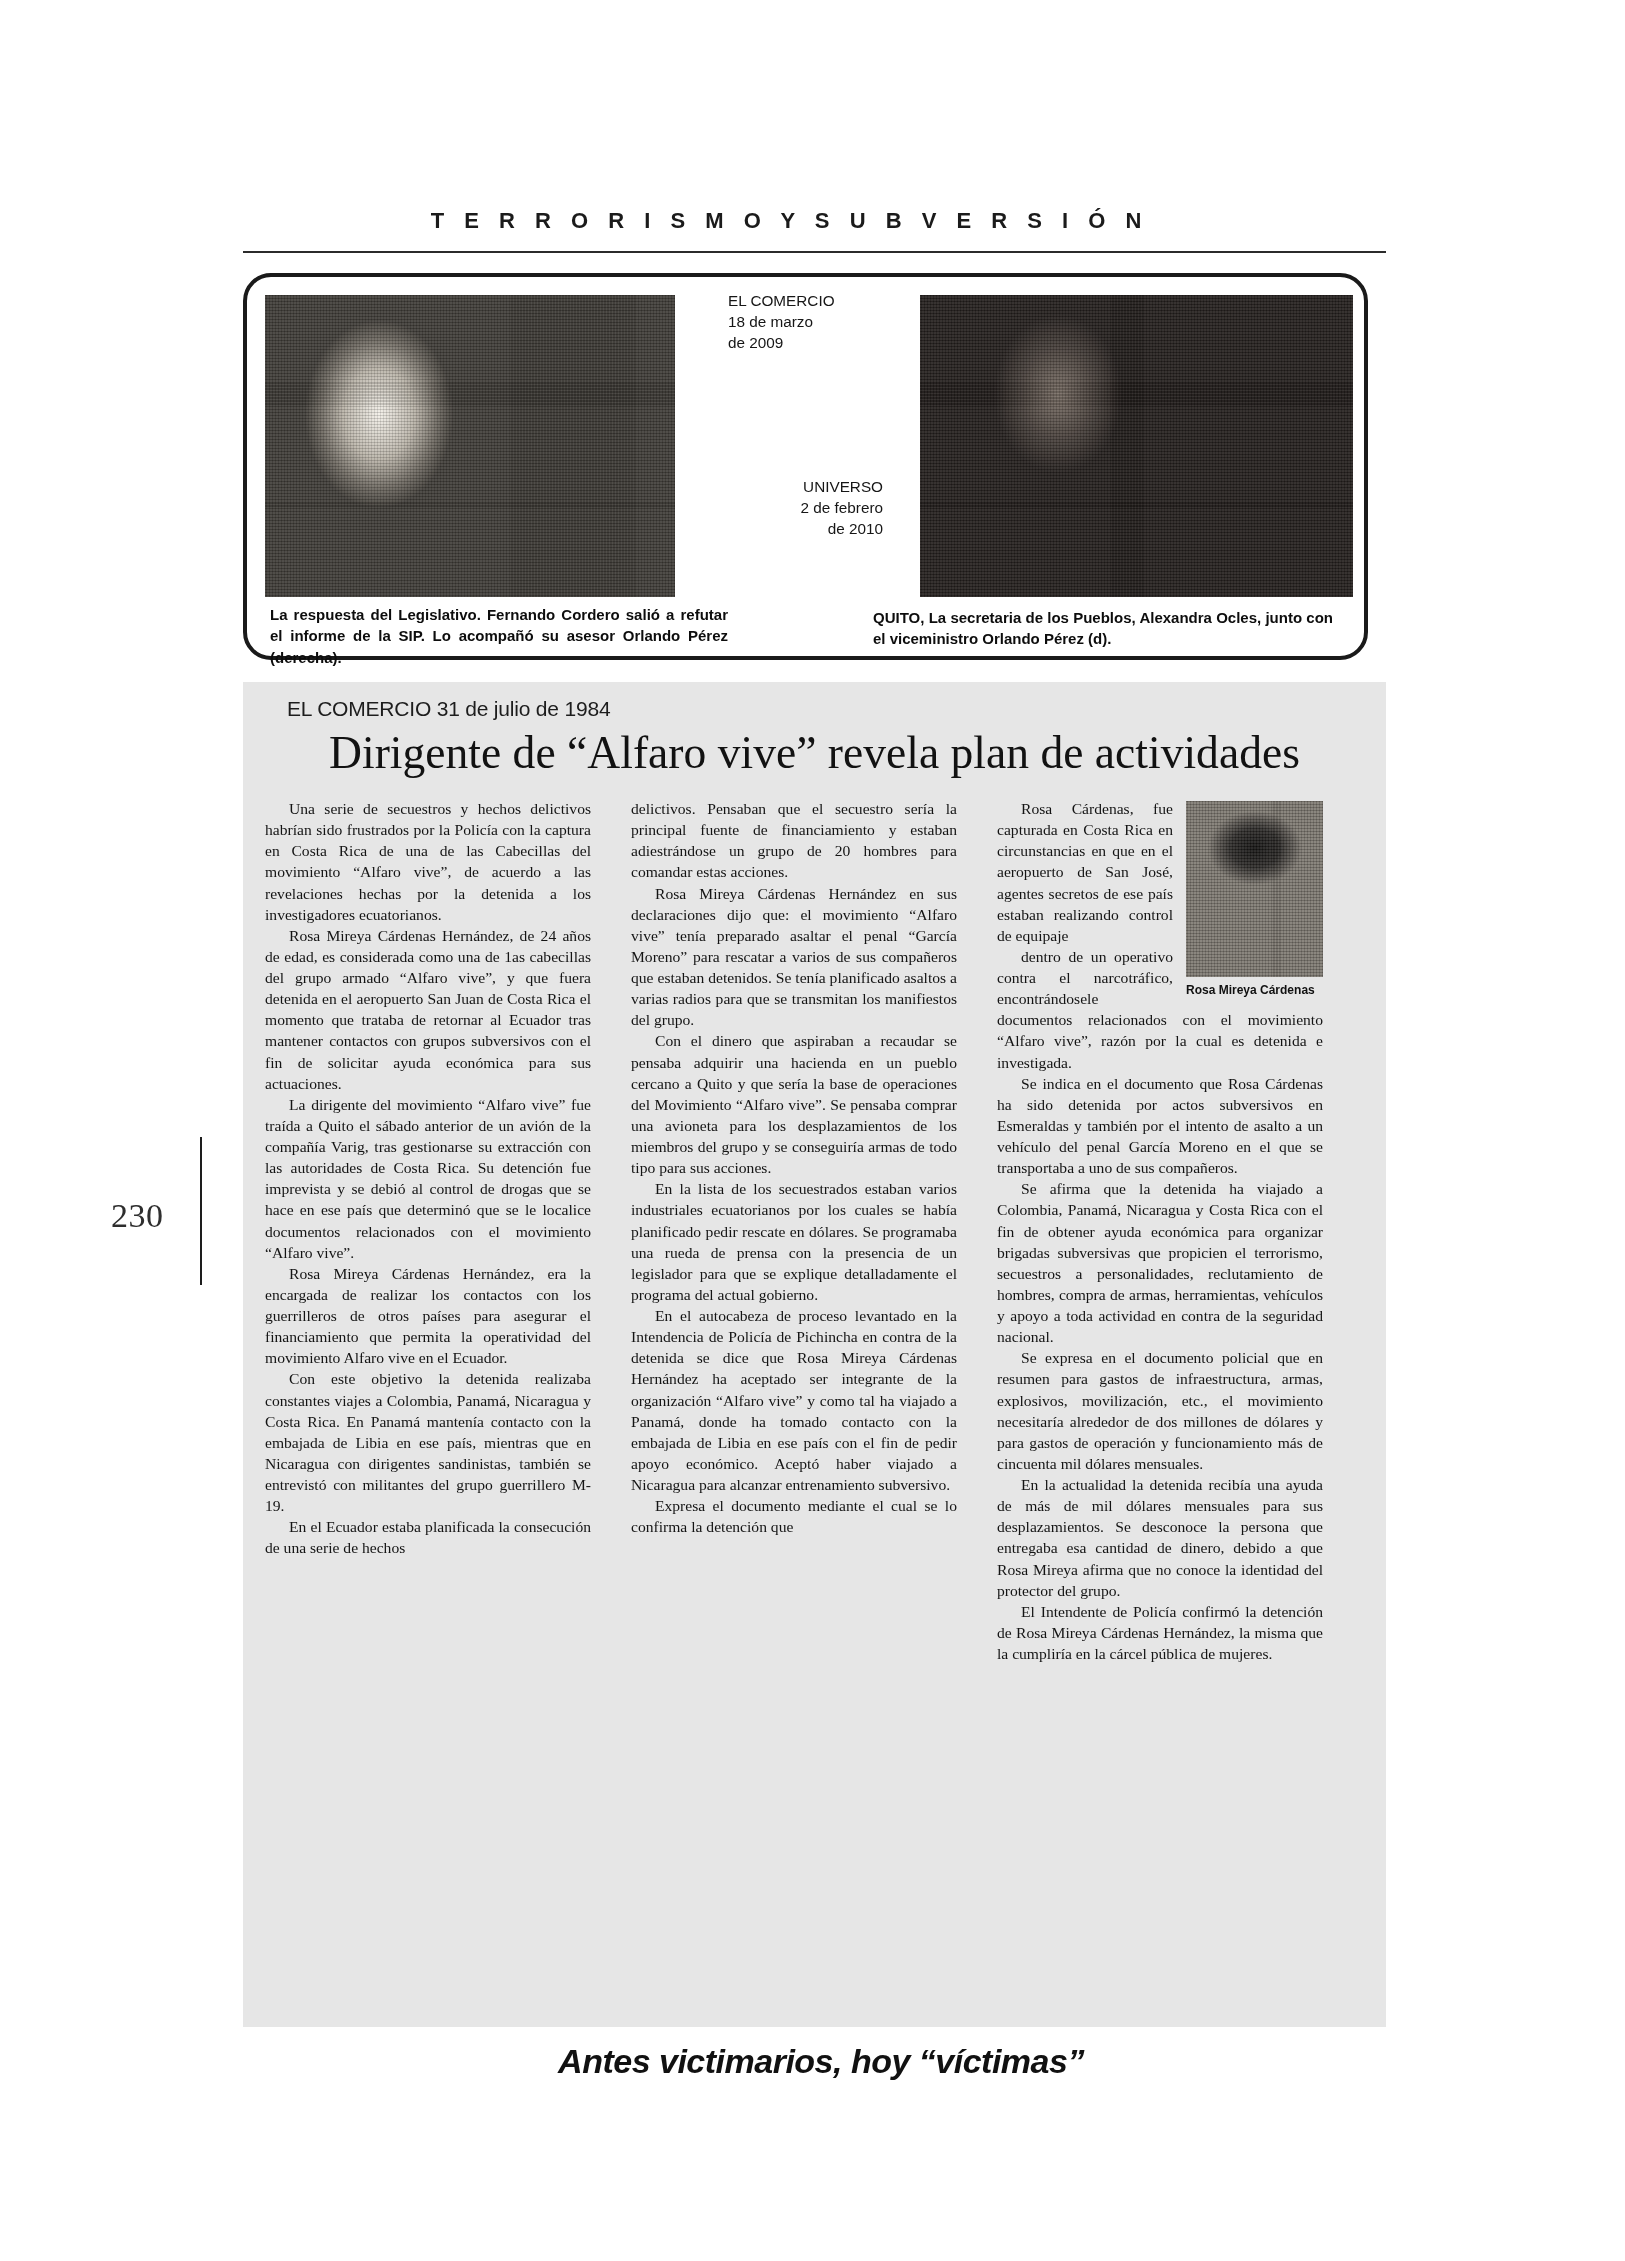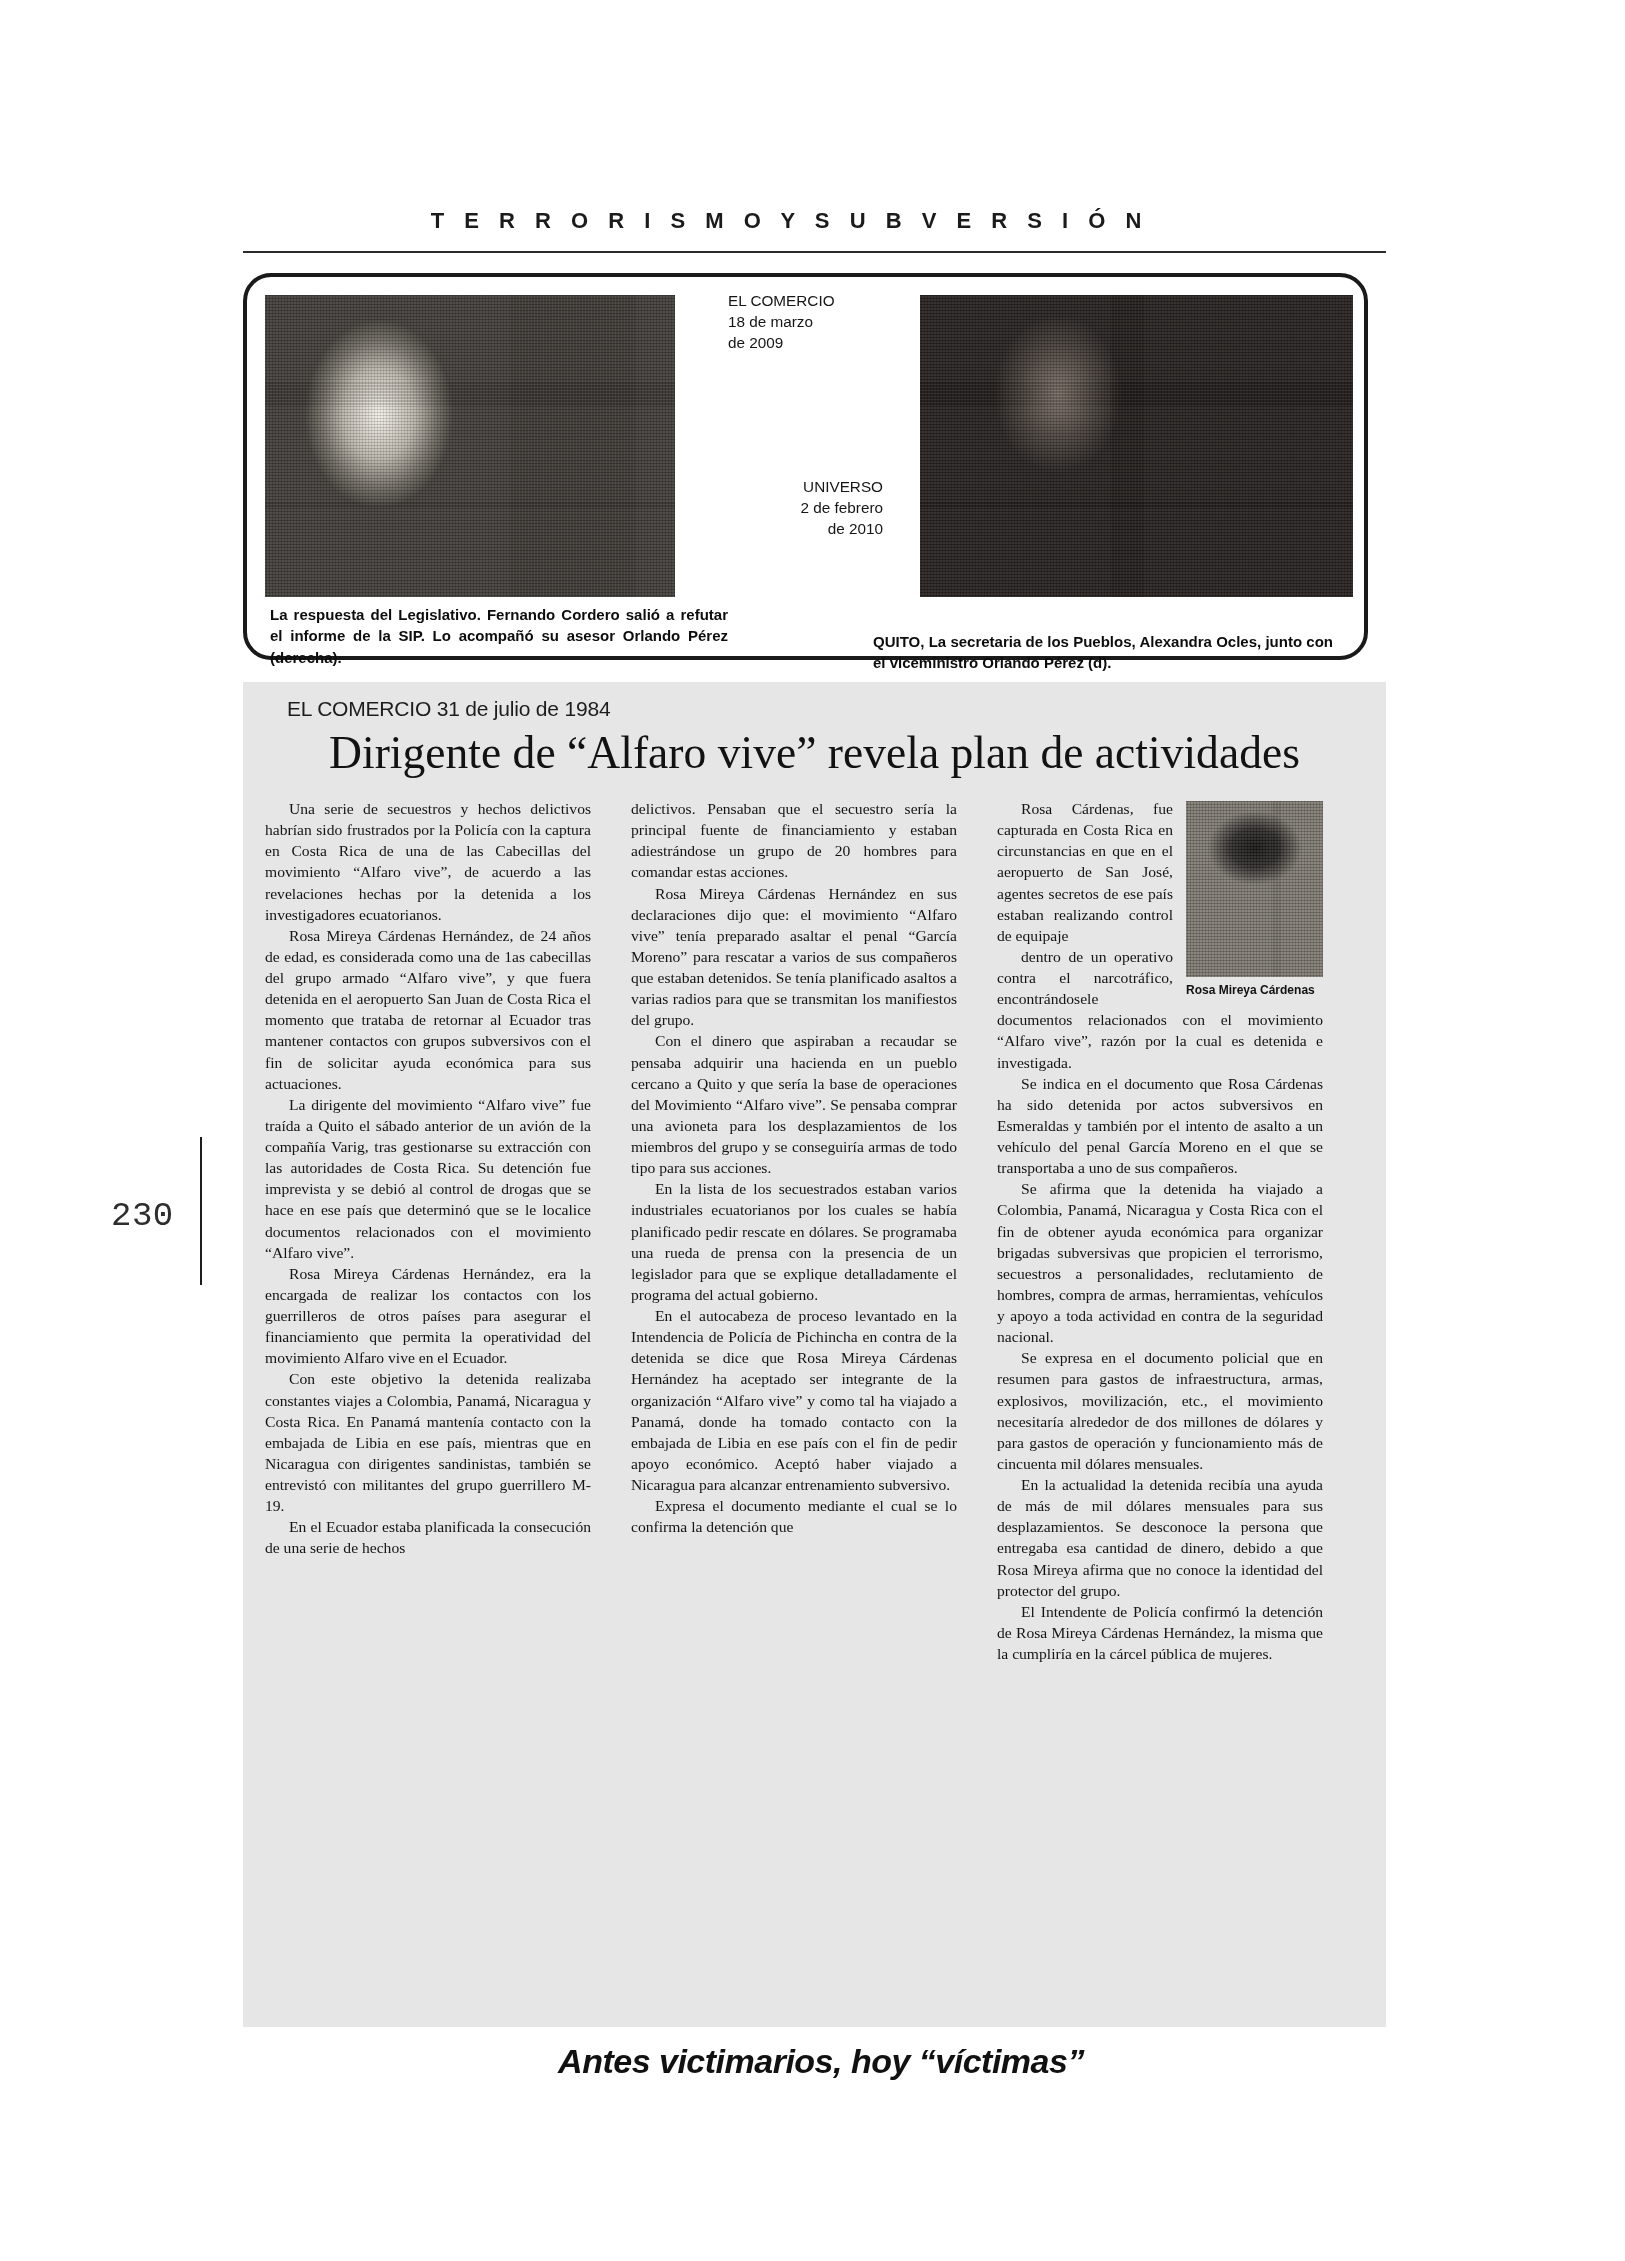--- a/index.html
+++ b/index.html
@@ -35,21 +35,21 @@
     left: 243px; top: 251px;
     width: 1143px;
     height: 1.5px;
     background: #2b2b2b;
   }
 
   
   #page-number {
     position: absolute;
     left: 111px; top: 1197px;
-    font-family: Liberation Mono, monospace;
+    font-family: Liberation Serif, serif;
     font-size: 34px;
     color: #2e2e2e;
     letter-spacing: 0.5px;
   }
   #left-vrule {
     position: absolute;
     left: 200px; top: 1137px;
     width: 2px; height: 148px;
     background: #1d1d1d;
   }
@@ -127,21 +127,20 @@
     text-align: justify;
     text-justify: inter-word;
   }
   #caption-left {
     left: 270px; top: 604px;
     width: 458px;
   }
   #caption-right {
     left: 873px; top: 607px;
     width: 460px;
-    margin-top: 24px;
   }
 
   
   #article {
     position: absolute;
     left: 243px; top: 682px;
     width: 1143px;
     height: 1345px;
     background: #e6e6e6;
   }

